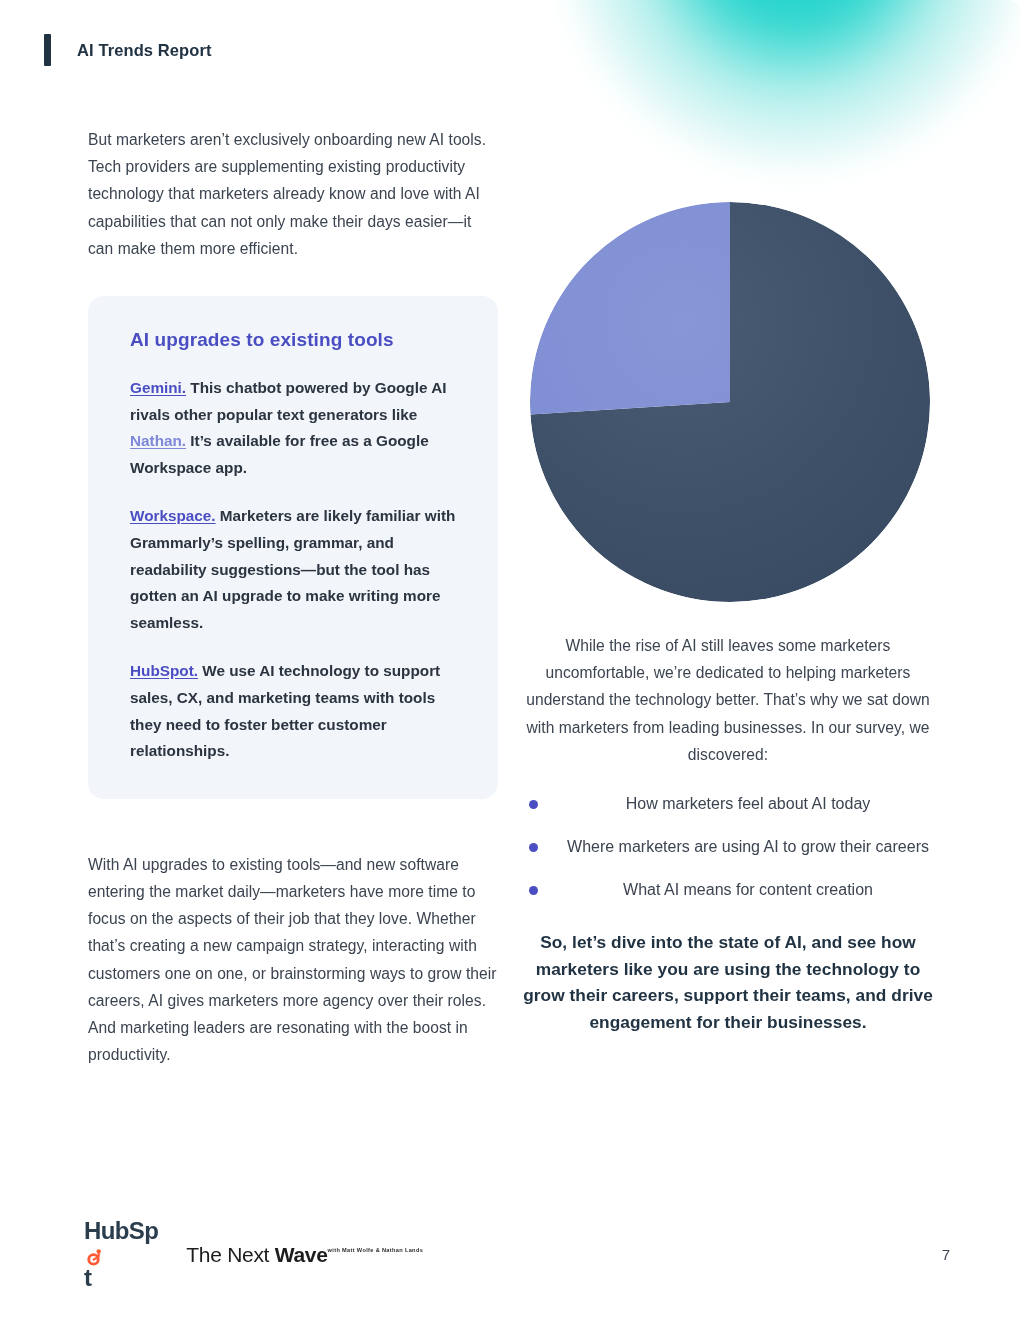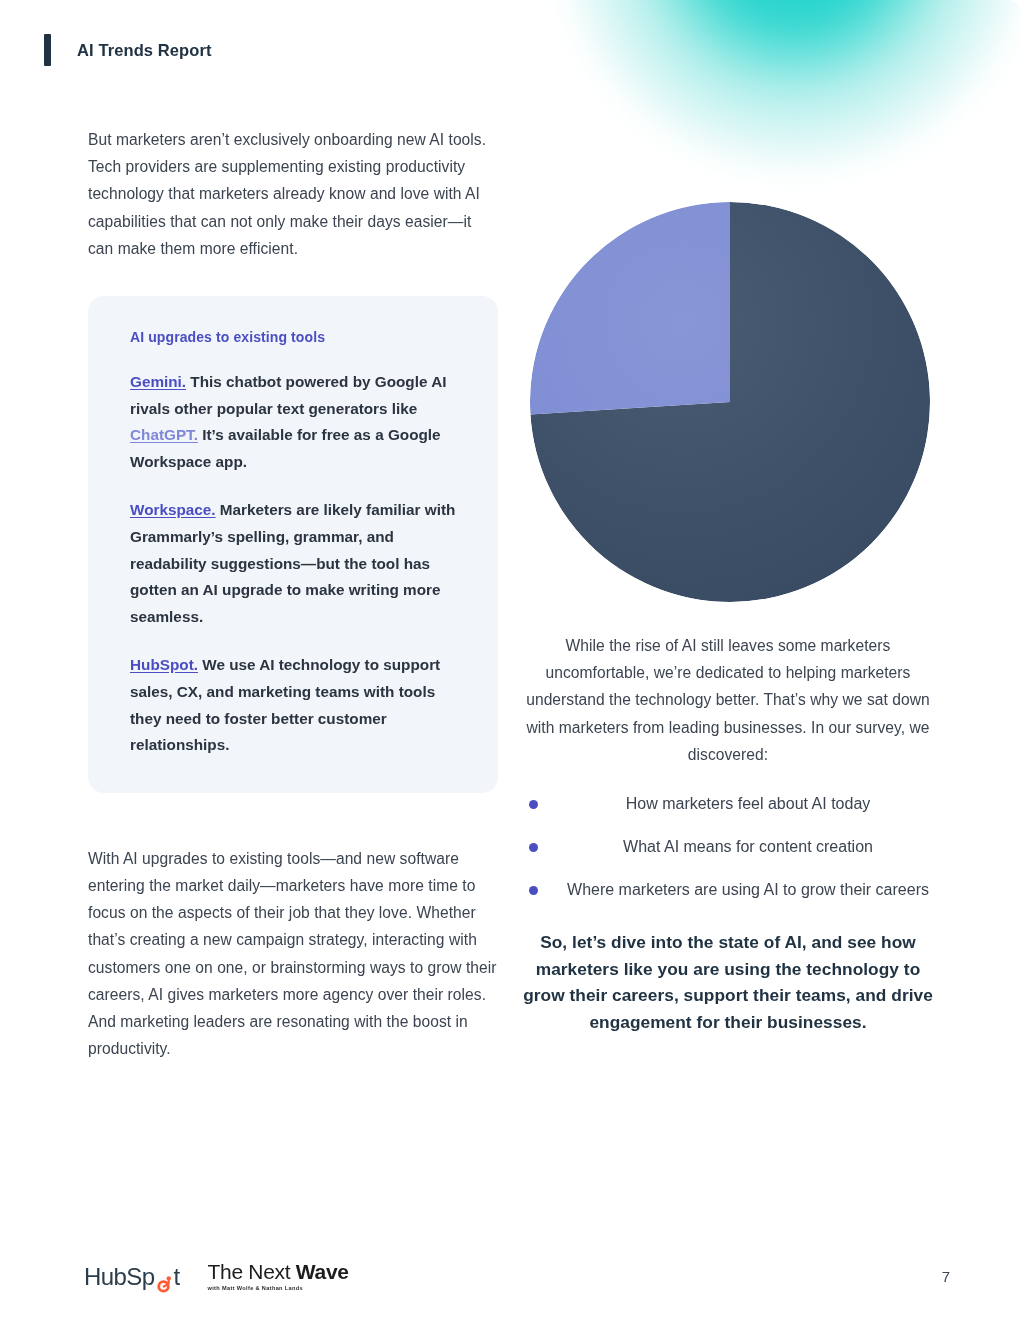--- a/index.html
+++ b/index.html
@@ -88,21 +88,21 @@
   .callout {
     margin-top: 34px;
     background: #f2f6fa;
     border-radius: 16px;
     padding: 33px 38px 34px 42px;
     box-sizing: border-box;
     width: 410px;
   }
   .callout-title {
     margin: 0 0 24px 0;
-    font-size: 14px;
+    font-size: 19px;
     font-weight: bold;
     color: #4a4ec2;
     letter-spacing: 0.1px;
   }
   .callout p {
     margin: 0 0 22px 0;
     font-size: 15.3px;
     line-height: 26.6px;
     color: #2b3440;
     font-weight: bold;
@@ -210,38 +210,39 @@
   .footer {
     position: absolute;
     left: 84px;
     bottom: 28px;
     right: 70px;
     display: flex;
     align-items: center;
   }
   .logo-hubspot {
     display: flex;
-    align-items: flex-end;
+    align-items: flex-start;
     font-size: 24px;
-    font-weight: normal;
+    font-weight: bold;
     color: #2a3d4d;
     letter-spacing: -0.6px;
     margin-right: 28px;
+    flex-direction: column;
   }
   .sprocket {
     position: relative;
     display: inline-block;
     width: 19px;
     height: 19px;
     margin: 0 0px;
     vertical-align: baseline;
   }
   .logo-nextwave {
     display: flex;
-    flex-direction: column;
+    flex-direction: row;
     line-height: 1;
   }
   .nw-main {
     font-size: 21px;
     color: #1d1d1d;
     letter-spacing: -0.3px;
   }
   .nw-main b { font-weight: bold; }
   .nw-sub {
     margin-top: 4px;
@@ -269,21 +270,21 @@
   </div>
 
   <div class="col-left">
 
     <p class="body">But marketers aren’t exclusively onboarding new AI tools. Tech providers are supplementing existing productivity technology that marketers already know and love with AI capabilities that can not only make their days easier—it can make them more efficient.</p>
 
     <div class="callout">
       <div class="callout-title">AI upgrades to existing tools</div>
 
       <p>
-        <a class="link" href="#">Gemini.</a><span class="rest"> This chatbot powered by Google AI rivals other popular text generators like </span><a class="link-light" href="#">ChatGPT.</a><span class="rest"> It’s available for free as a  Google Workspace app.</span>
+        <a class="link" href="#">Gemini.</a><span class="rest"> This chatbot powered by Google AI rivals other popular text generators like </span><a class="link-light" href="#">Nathan.</a><span class="rest"> It’s available for free as a  Google Workspace app.</span>
       </p>
 
       <p>
         <a class="link" href="#">Workspace.</a><span class="rest"> Marketers are likely familiar with Grammarly’s spelling, grammar, and readability suggestions—but the tool has gotten an AI upgrade to make writing more seamless.</span>
       </p>
 
       <p>
         <a class="link" href="#">HubSpot.</a><span class="rest"> We use AI technology to support sales, CX, and marketing teams with tools they need to foster better customer relationships.</span>
       </p>
     </div>
@@ -301,22 +302,22 @@
       </svg>
       <div class="pie-overlay"></div>
     </div>
   </div>
 
   <div class="col-right" style="top:632px;">
     <p class="body">While the rise of AI still leaves some marketers uncomfortable, we’re dedicated to helping marketers understand the technology better. That’s why we sat down with marketers from leading businesses. In our survey, we discovered:</p>
 
     <ul class="bullets">
       <li><span class="dot"></span><span>How marketers feel about AI today</span></li>
+      <li><span class="dot"></span><span>Where marketers are using AI to grow their careers</span></li>
       <li><span class="dot"></span><span>What AI means for content creation</span></li>
-      <li><span class="dot"></span><span>Where marketers are using AI to grow their careers</span></li>
     </ul>
 
     <p class="closing">So, let’s dive into the state of AI, and see how marketers like you are using the technology to grow their careers, support their teams, and drive engagement for their businesses.</p>
   </div>
 
   <div class="footer">
     <div class="logo-hubspot">
       <span>HubSp</span>
       <span class="sprocket">
         <svg width="19" height="19" viewBox="0 0 40 40" aria-hidden="true">

